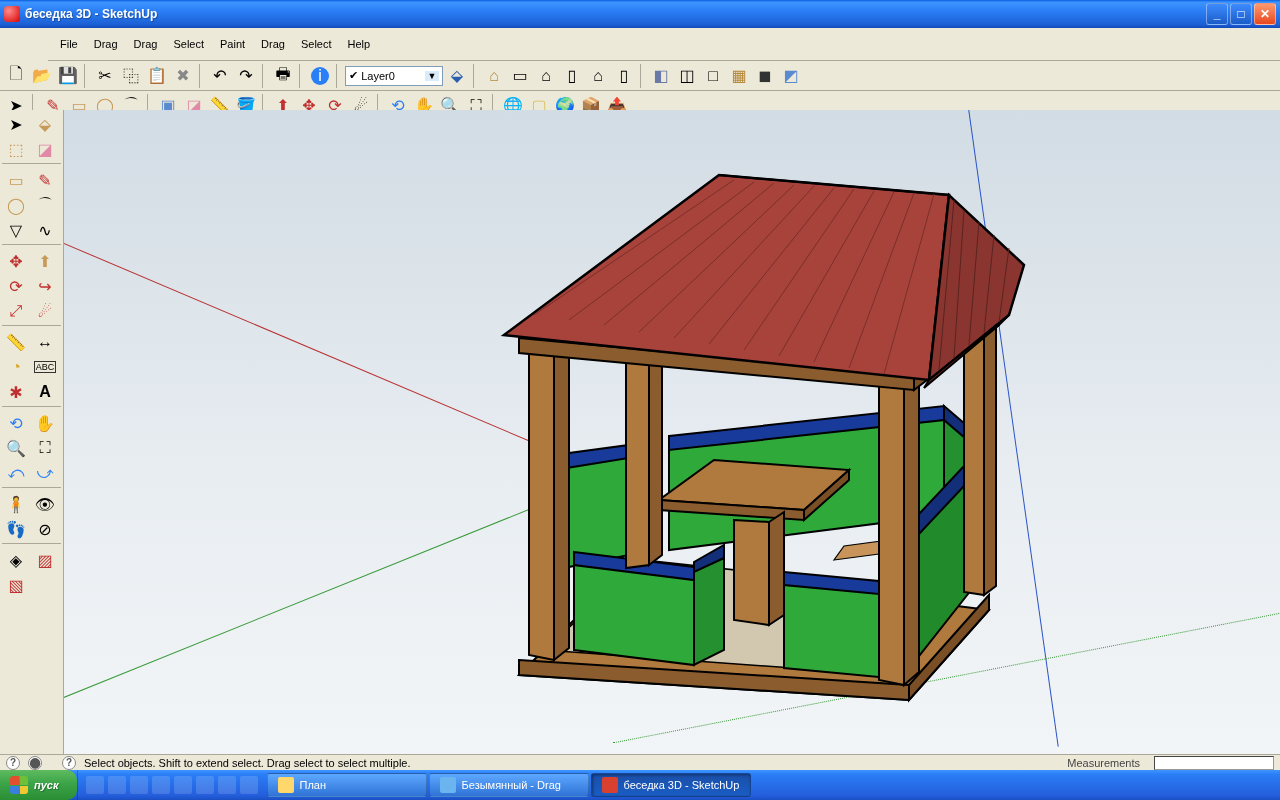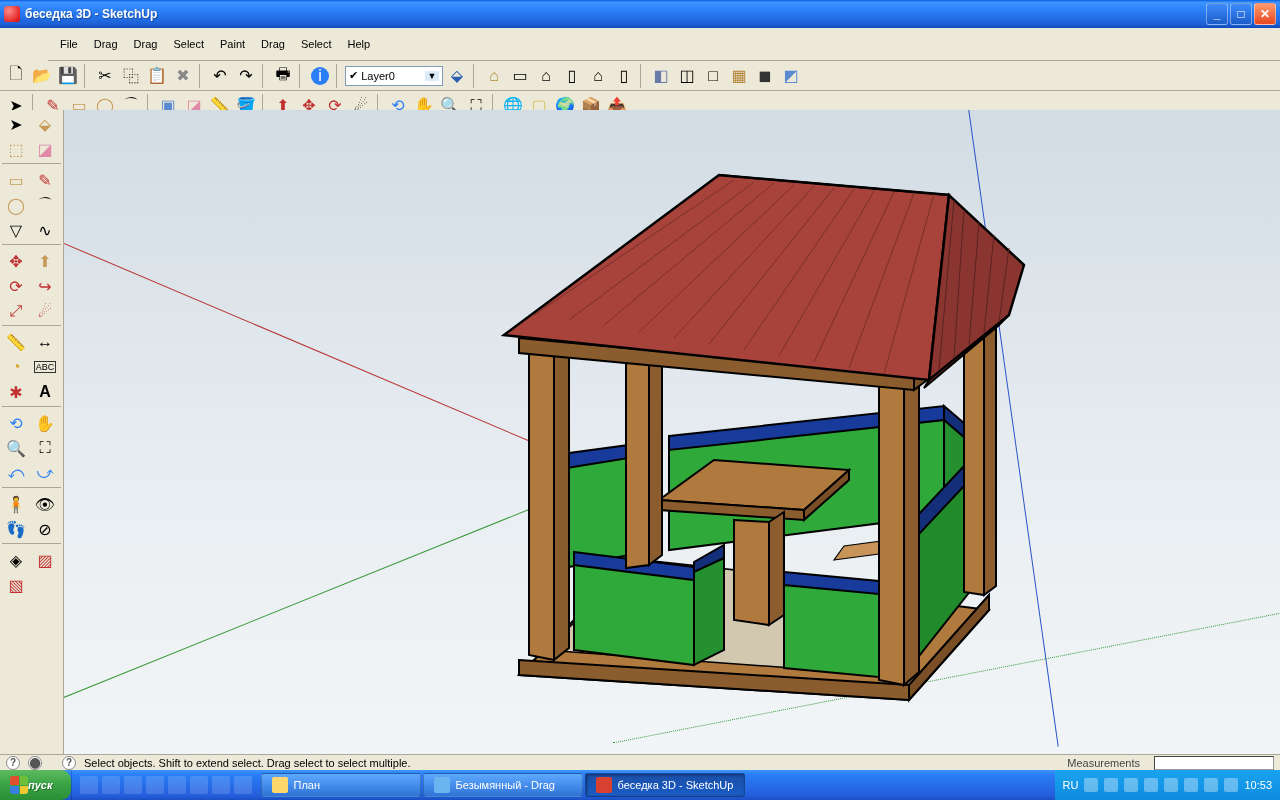--- a/index.html
+++ b/index.html
@@ -38,21 +38,21 @@
 .axis.green2 { width:640px; height:1px; border-top:1px solid #3a9a3a; bottom:40px; left:-40px; transform: rotate(-22deg); transform-origin:left;}
 
 .gazebo { position:absolute; left:370px; top:10px; width:620px; height:620px; }
 
 .statusbar { position:absolute; left:0; right:0; bottom: 30px; height: 16px; background:#ece9d8; border-top:1px solid #aca899; display:flex; align-items:center; padding:0 6px; gap:8px; font-size:11px; }
 .statusbar .qm{ width:14px; height:14px; border-radius:50%; background:#fff; border:1px solid #888; display:flex; align-items:center; justify-content:center; font-weight:bold; color:#555; font-size:10px;}
 .statusbar .meas { margin-left:auto; color:#444; padding-right:6px;}
 .meas-box{ width:120px; height:14px; background:#fff; border:1px inset #999;}
 
 .taskbar { position:absolute; left:0; right:0; bottom:0; height:30px; background: linear-gradient(to bottom, #3d95ff 0%, #2a7ef6 15%, #245edb 85%, #1a4fc4 100%); display:flex; align-items:stretch; }
-.start-btn{ display:flex; align-items:center; padding:0 18px 0 10px; color:#fff; font-weight:bold; font-style:italic; cursor:pointer; background: linear-gradient(to bottom,#5fbb5f 0%, #3ca448 45%, #2a8e34 100%); border-radius:0 10px 10px 0; font-size:14px; text-shadow:1px 1px 1px rgba(0,0,0,.3);}
+.start-btn{ display:flex; align-items:center; gap:6px; padding:0 18px 0 10px; color:#fff; font-weight:bold; font-style:italic; cursor:pointer; background: linear-gradient(to bottom,#5fbb5f 0%, #3ca448 45%, #2a8e34 100%); border-radius:0 10px 10px 0; font-size:14px; text-shadow:1px 1px 1px rgba(0,0,0,.3);}
 .start-btn .orb{ width:18px; height:18px; border-radius:3px; display:grid; grid-template:1fr 1fr/1fr 1fr; gap:1px; overflow:hidden;}
 .orb span:nth-child(1){background:#e05030;} .orb span:nth-child(2){background:#6fbf3a;} .orb span:nth-child(3){background:#3a7fe0;} .orb span:nth-child(4){background:#f0c830;}
 .ql{ display:flex; align-items:center; gap:4px; padding:0 8px; border-left:1px solid rgba(0,0,0,.2);}
 .ql .qi{ width:18px; height:18px; background:rgba(255,255,255,.15); border-radius:2px; cursor:pointer;}
 .task-btn{ display:flex; align-items:center; gap:6px; padding:0 10px; margin:3px 1px; border-radius:3px; color:#fff; min-width:160px; cursor:pointer; background: linear-gradient(to bottom,#5da8ff,#2f73d6); border:1px solid rgba(0,0,0,.2);}
 .task-btn.active{ background: linear-gradient(to bottom,#1a4fa8,#1a5dc4); box-shadow: inset 1px 1px 3px rgba(0,0,0,.4);}
 .task-btn .ti{ width:16px; height:16px; background:#ffd76a; border-radius:2px;}
 .tray{ margin-left:auto; display:flex; align-items:center; gap:6px; padding:0 8px; background: linear-gradient(to bottom,#1aa3f0,#0d8be0); color:#fff; font-size:11px;}
 .tray .ti{ width:14px; height:14px; background:rgba(255,255,255,.35); border-radius:2px; cursor:pointer;}
 </style>
@@ -479,25 +479,13 @@
     <span>План</span>
   </div>
   <div class="task-btn">
     <div class="ti" style="background:#6ab4f0;"></div>
     <span>Безымянный - Drag</span>
   </div>
   <div class="task-btn active">
     <div class="ti" style="background:#d84030;"></div>
     <span>беседка 3D - SketchUp</span>
   </div>
-  <div class="tray">
-    <span>RU</span>
-    <div class="ti"></div>
-    <div class="ti"></div>
-    <div class="ti"></div>
-    <div class="ti"></div>
-    <div class="ti"></div>
-    <div class="ti"></div>
-    <div class="ti"></div>
-    <div class="ti"></div>
-    <span>10:53</span>
-  </div>
 </div>
 
 </body></html>

